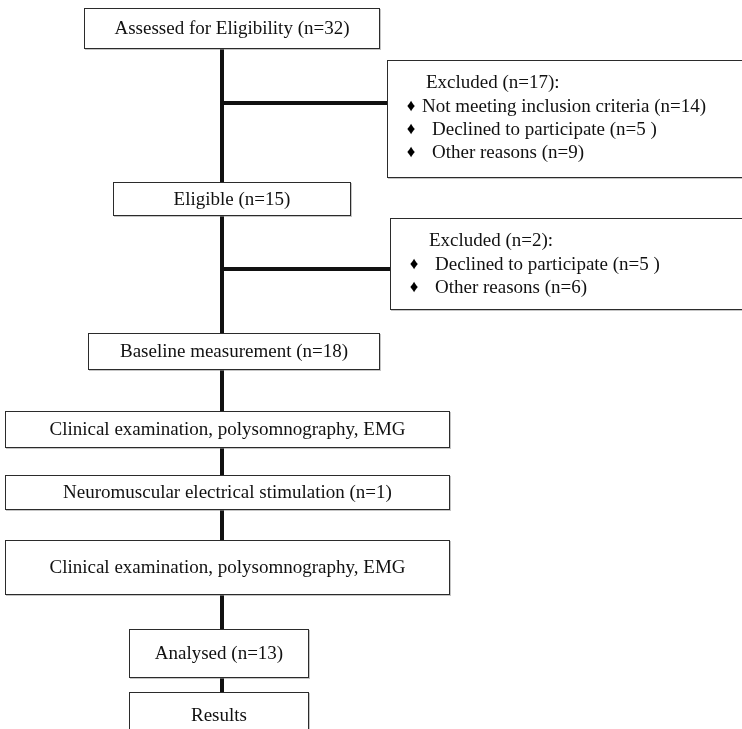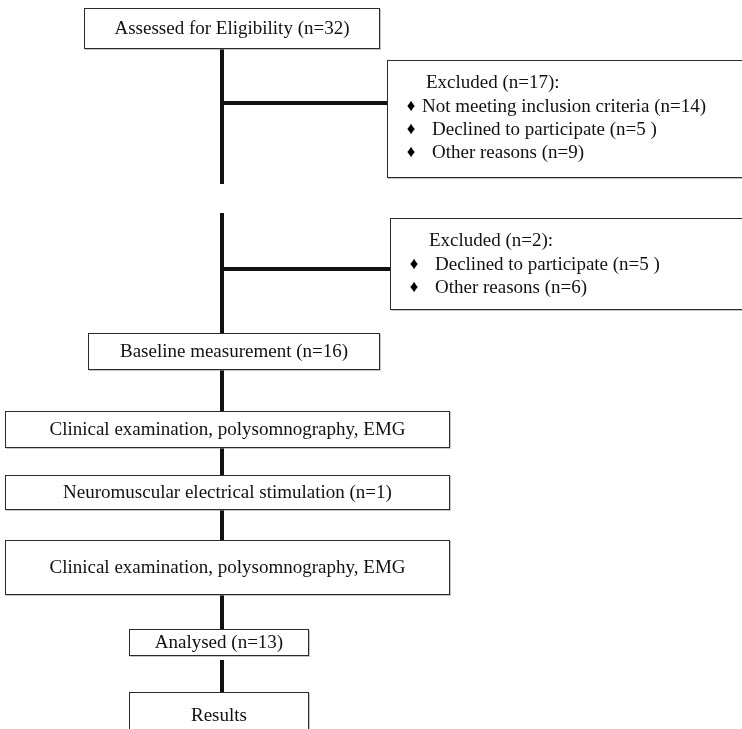--- a/index.html
+++ b/index.html
@@ -104,38 +104,41 @@
   <div class="vline" style="left:220px; top:593px; height:38px;"></div>
   <div class="vline" style="left:220px; top:660px; height:34px;"></div>
 
   <div class="hline" style="left:220px; top:101px; width:170px;"></div>
   <div class="hline" style="left:220px; top:267px; width:172px;"></div>
 
   <div class="box" style="left:84px; top:8px; width:296px; height:41px;">
     <span class="box-label">Assessed for Eligibility (n=32)</span>
   </div>
 
+  <div class="box" style="left:113px; top:182px; width:238px; height:34px;">
+    <span class="box-label">Eligible (n=15)</span>
+  </div>
 
   <div class="box" style="left:88px; top:333px; width:292px; height:37px;">
-    <span class="box-label">Baseline measurement (n=16)</span>
+    <span class="box-label">Baseline measurement (n=18)</span>
   </div>
 
   <div class="box" style="left:5px; top:411px; width:445px; height:37px;">
     <span class="box-label">Clinical examination, polysomnography, EMG</span>
   </div>
 
   <div class="box" style="left:5px; top:475px; width:445px; height:35px;">
     <span class="box-label">Neuromuscular electrical stimulation (n=1)</span>
   </div>
 
   <div class="box" style="left:5px; top:540px; width:445px; height:55px;">
     <span class="box-label">Clinical examination, polysomnography, EMG</span>
   </div>
 
-  <div class="box" style="left:129px; top:629px; width:180px; height:27px;">
+  <div class="box" style="left:129px; top:629px; width:180px; height:49px;">
     <span class="box-label">Analysed  (n=13)</span>
   </div>
 
   <div class="box" style="left:129px; top:692px; width:180px; height:47px;">
     <span class="box-label">Results</span>
   </div>
 
   <div class="excl-box" style="left:387px; top:60px; width:357px; height:118px;">
     <div class="excl-title">Excluded (n=17):</div>
     <ul class="excl-list">

